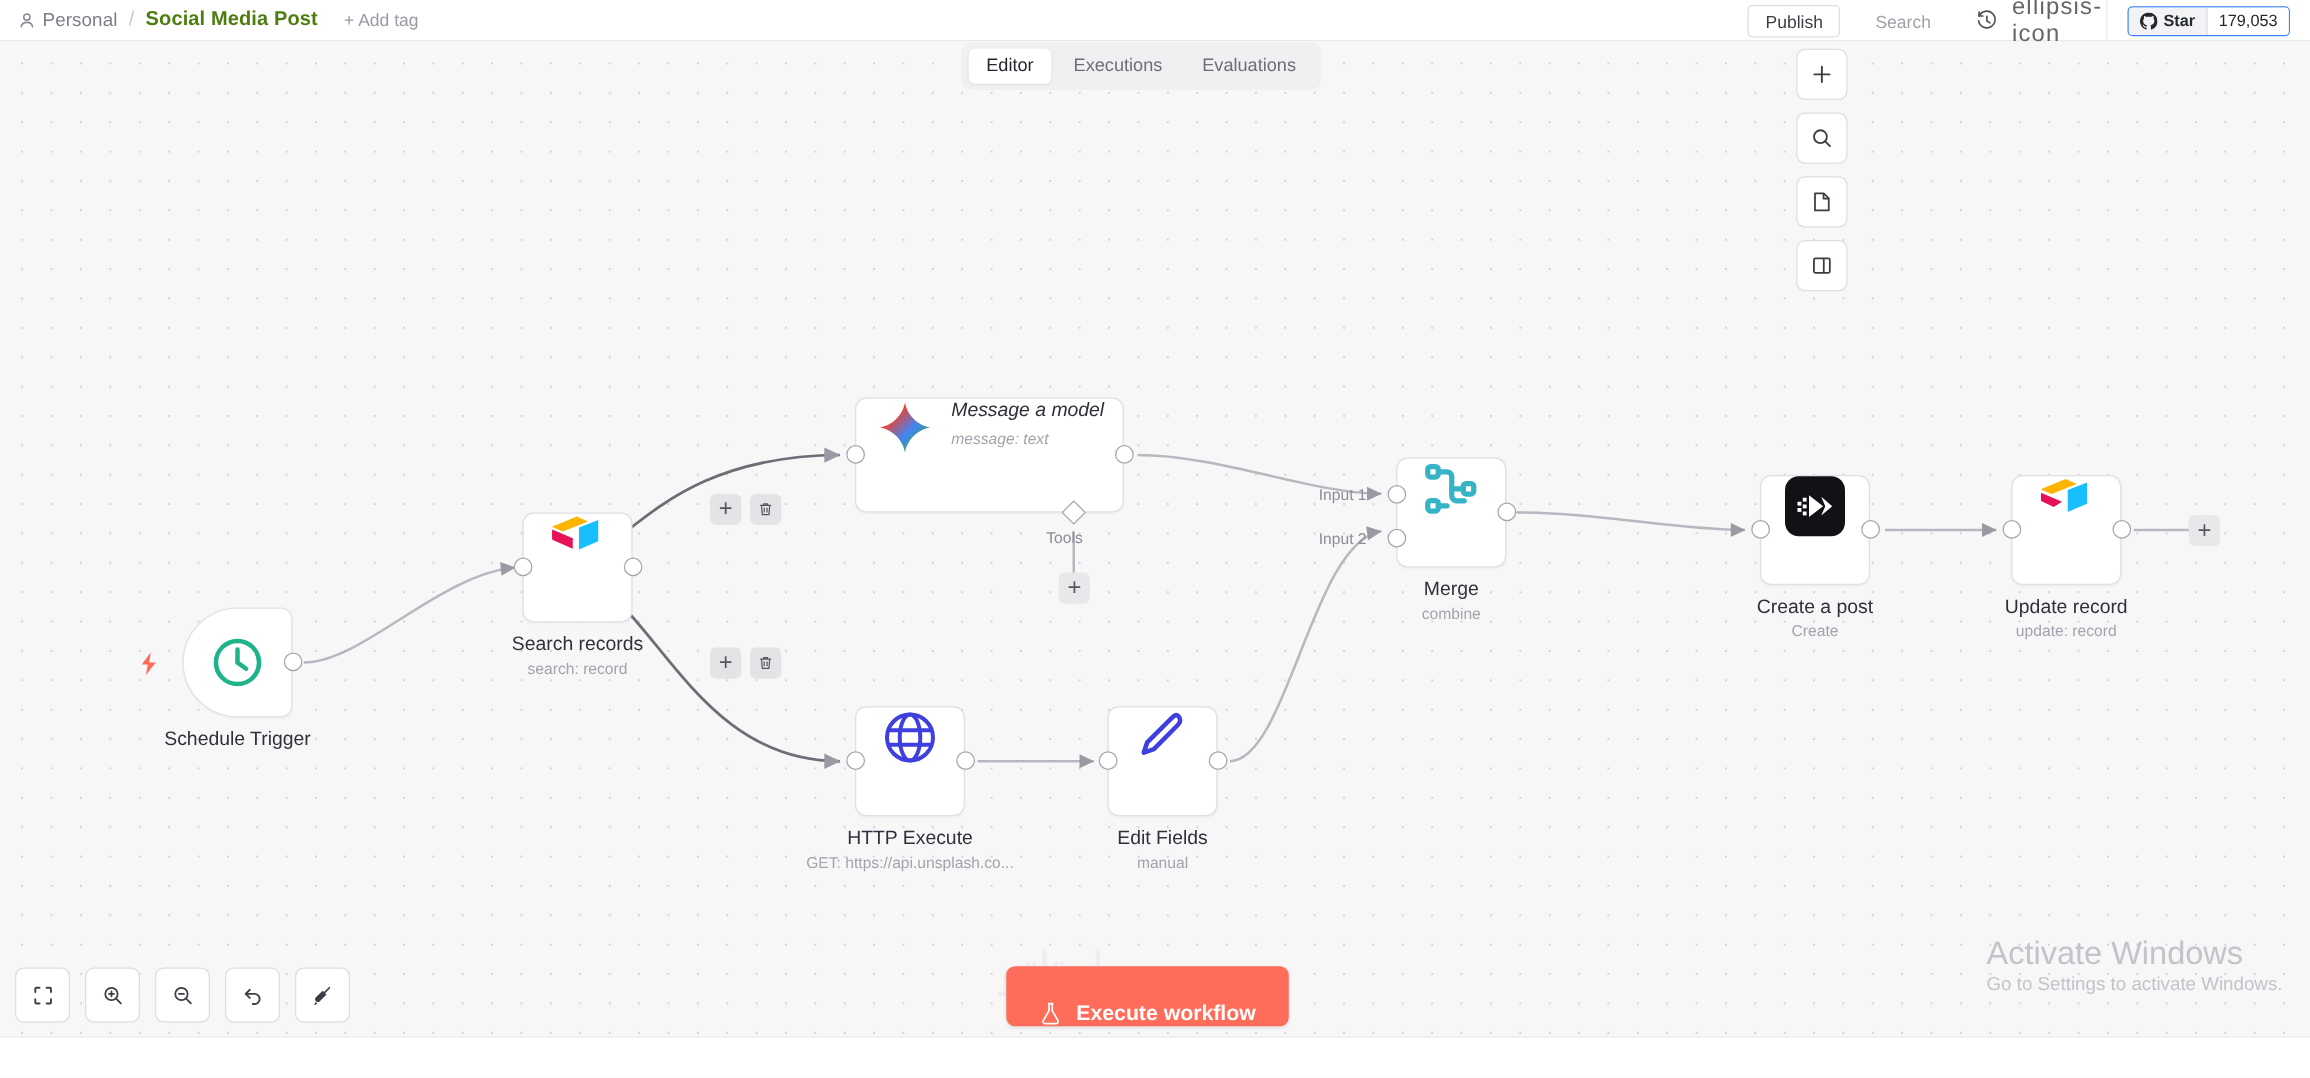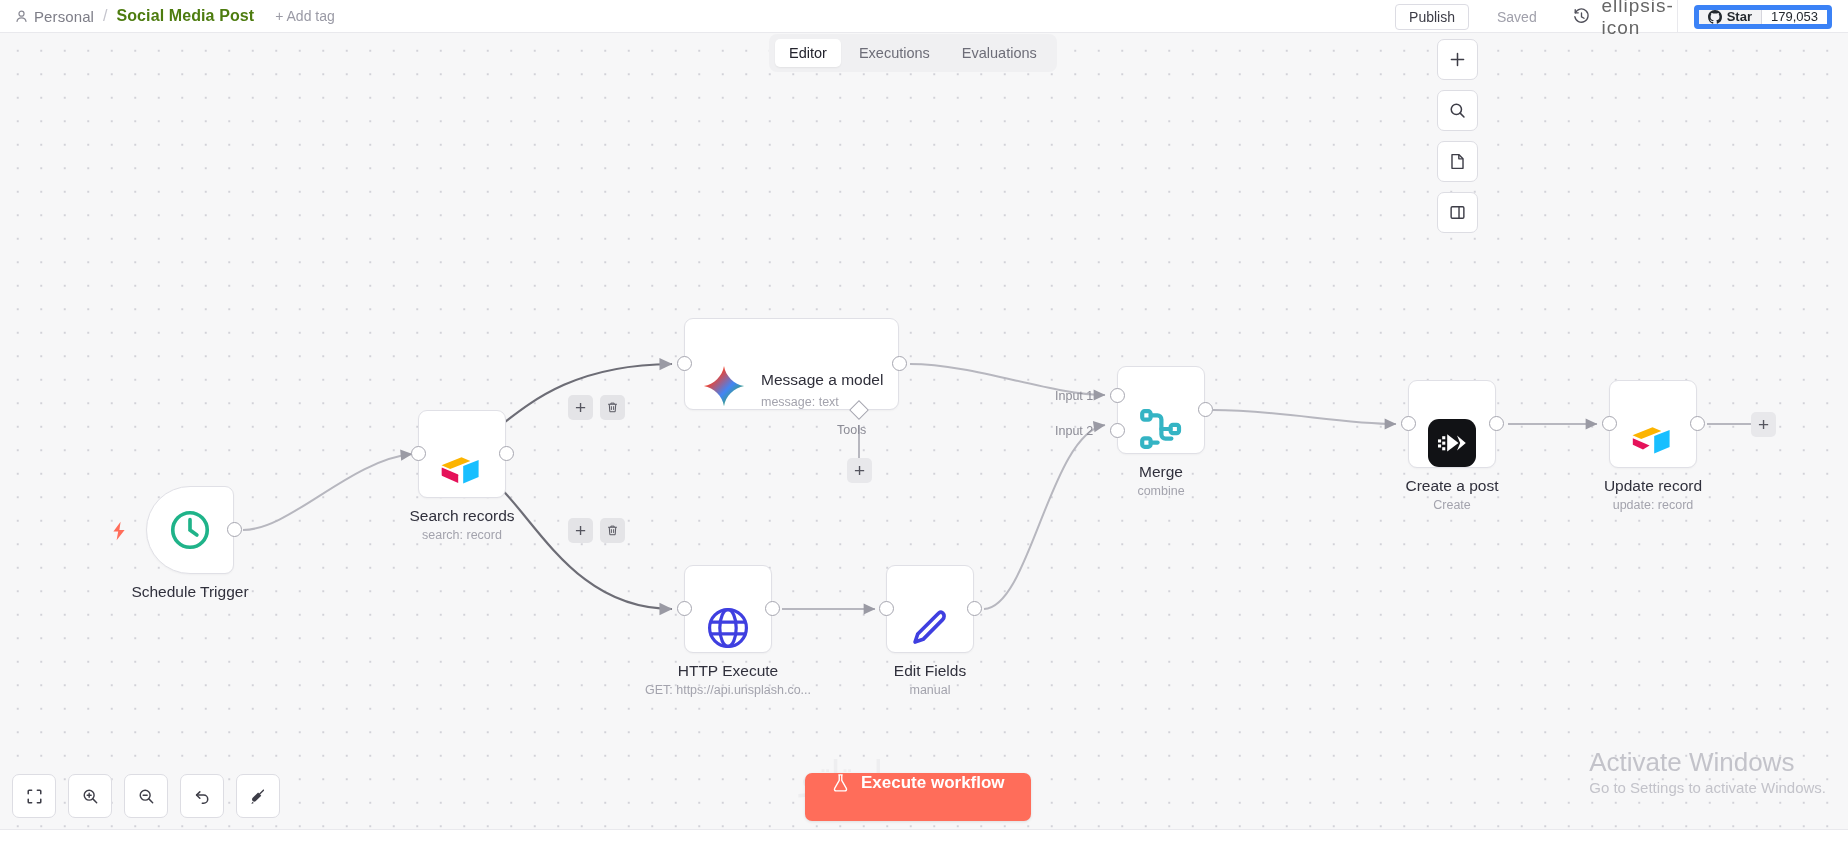--- a/index.html
+++ b/index.html
@@ -43,21 +43,21 @@
     height: 26px; padding: 0 13px;
     border: 1px solid #dcdce3; border-radius: 4px;
     background: #fff; font-size: 14px; color: #3c3c46;
     display: flex; align-items: center; cursor: pointer;
   }
   .saved-lbl { font-size: 14px; color: #a0a0ab; margin-left: 28px; }
   .hist-btn { margin-left: 34px; width: 22px; height: 22px; display:flex; align-items:center; justify-content:center; cursor:pointer;}
   .dots-btn { margin-left: 34px; width: 22px; height: 22px; display:flex; align-items:center; justify-content:center; font-size:19px; color:#666; cursor:pointer; letter-spacing:1px;}
   .hdr-divider { width:1px; height:33px; background:#e9e9ed; margin-left:28px; }
   .gh-wrap { display:flex; align-items:stretch; height:24px; margin-left:16px; margin-right:16px;
-             border:5px solid #3b82f6; border-radius:4px; overflow:hidden; cursor:pointer; }
+             border:1px solid #3b82f6; border-radius:4px; overflow:hidden; cursor:pointer; }
   .gh-star { display:flex; align-items:center; gap:5px; padding:0 9px; background:#f3f3f5; font-size:13px; color:#24292f; font-weight:600;}
   .gh-count { display:flex; align-items:center; padding:0 9px; background:#fff; font-size:13px; color:#24292f;
               border-left:1px solid #d6d6dd; }
 
   
   .canvas {
     position: absolute; top: 33px; left: 0;
     width: 1848px; height: 796px;
     background-color: #f7f7f8;
     background-image: radial-gradient(circle, #d2d2d8 1px, transparent 1.1px);
@@ -100,21 +100,21 @@
     border:1px solid #dddde3; border-radius:7px;
     display:flex; align-items:center; justify-content:center; cursor:pointer;
   }
 
   
   .exec-btn {
     position:absolute; left:805px; bottom:41px;
     height:48px; padding:0 26px;
     background:#ff6d5a; border:none; border-radius:7px;
     color:#fff; font-size:17px; font-weight:600;
-    display:flex; align-items:flex-start; gap:11px; cursor:pointer;
+    display:flex; align-items:flex-end; gap:11px; cursor:pointer;
     z-index:30;
     box-shadow:0 1px 3px rgba(0,0,0,.10);
   }
 
   
   .wm-activate {
     position:absolute; right:22px; bottom:30px; text-align:left; z-index:5;
     color:#bdbdc4; pointer-events:none; user-select:none;
   }
   .wm-activate .l1 { font-size:26px; line-height:30px; color:#c3c3ca; }
@@ -123,23 +123,24 @@
     position:absolute; left:800px; bottom:32px;
     font-size:38px; color:#eeeef0; letter-spacing:2px;
     z-index:4; pointer-events:none; user-select:none;
     font-family:"DejaVu Sans", sans-serif;
   }
 
   
   .node { position:absolute; z-index:12; }
   .node-box {
     background:#fff; border:1px solid #e0e0e6; border-radius:9px;
-    display:flex; align-items:flex-end; justify-content:center;
+    display:flex; align-items:flex-start; justify-content:center;
     box-shadow: 0 1px 2px rgba(0,0,0,.035);
     position:relative;
+    font-style:italic;
   }
   .node-sq { width:88px; height:88px; }
   .node-caption {
     position:absolute; left:50%; transform:translateX(-50%);
     text-align:center; white-space:nowrap;
   }
   .node-title { font-size:15.5px; color:#30303c; line-height:20px; }
   .node-sub   { font-size:12.5px; color:#a3a3ad; line-height:18px; }
 
   
@@ -199,21 +200,21 @@
         </svg>
       </span>
       <span class="crumb-personal">Personal</span>
       <span class="crumb-sep">/</span>
       <span class="crumb-title">Social Media Post</span>
       <span class="add-tag">+ Add tag</span>
     </div>
 
     <div class="hdr-right">
       <button class="publish-btn">Publish</button>
-      <span class="saved-lbl">Saved</span>
+      <span class="saved-lbl">Search</span>
       <span class="hist-btn">
         <svg width="19" height="19" viewBox="0 0 20 20" fill="none" stroke="#50505a" stroke-width="1.4" stroke-linecap="round">
           <path d="M3.4 6.1V2.9M3.4 6.1h3.2"></path>
           <path d="M3.5 6.2A7 7 0 1 1 3 10.2"></path>
           <path d="M10 6.3v4l2.6 1.6"></path>
         </svg>
       </span>
       <span class="dots-btn">ellipsis-icon</span>
       <div class="hdr-divider"></div>
       <div class="gh-wrap">

